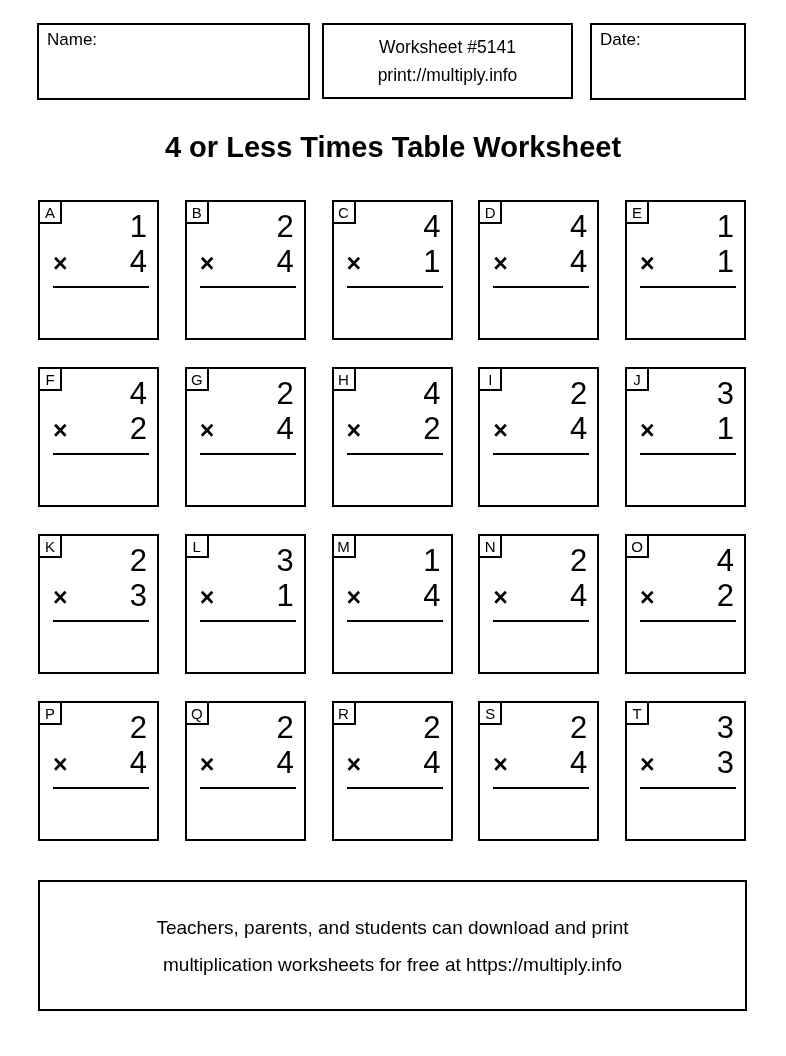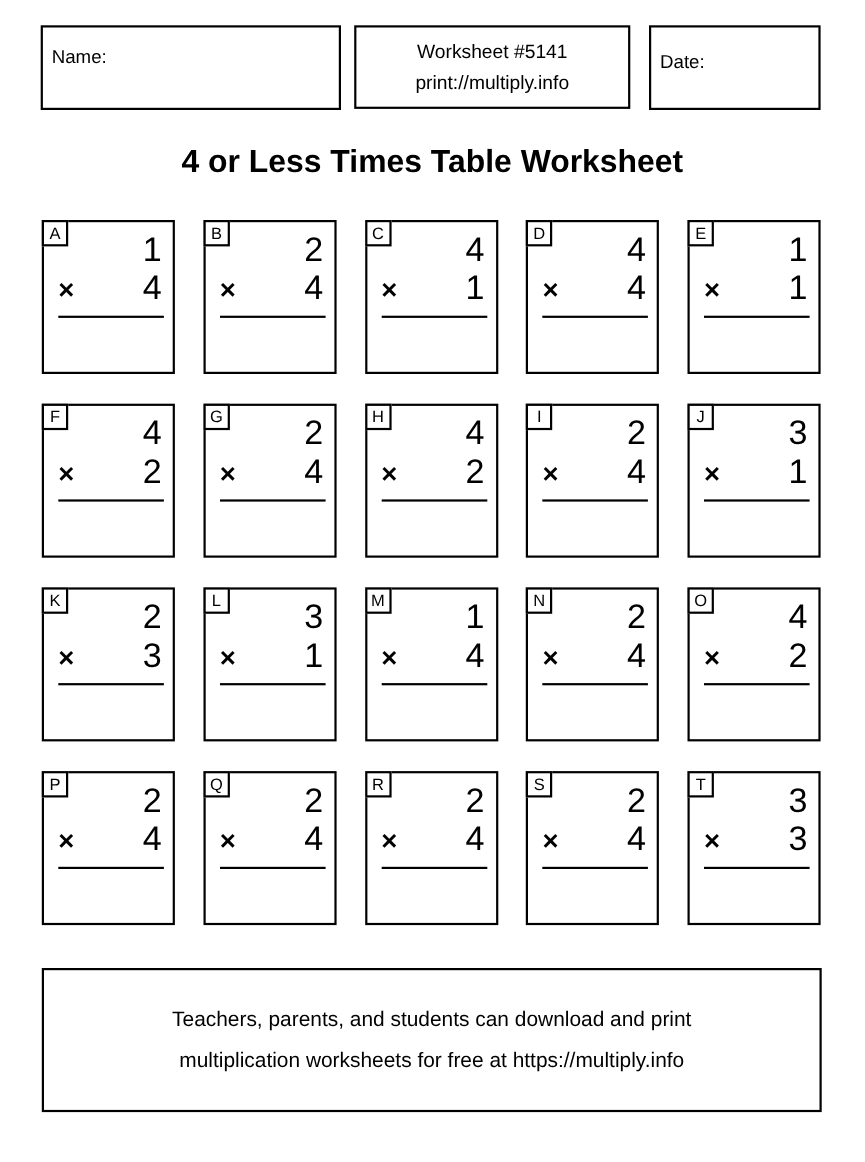--- a/index.html
+++ b/index.html
@@ -12,33 +12,33 @@
     color: #000000;
     font-family: "Liberation Sans", sans-serif;
     overflow: hidden;
   }
   .box { border: 2px solid #000; background: #fff; }
 
   
   .name-box {
     position: absolute; left: 37px; top: 23px;
     width: 273px; height: 77px;
-    padding: 17px 8px; font-size: 17px;
+    padding: 5px 8px; font-size: 17px;
   }
   .worksheet-box {
     position: absolute; left: 322px; top: 23px;
     width: 251px; height: 76px;
     display: flex; flex-direction: column;
     align-items: center; justify-content: center;
     font-size: 17.5px; line-height: 28px; text-align: center;
   }
   .date-box {
     position: absolute; left: 590px; top: 23px;
     width: 156px; height: 77px;
-    padding: 22px 8px; font-size: 17px;
+    padding: 5px 8px; font-size: 17px;
   }
 
   
   .title {
     position: absolute; left: 0; top: 131px; width: 100%;
     text-align: center; font-size: 29px; font-weight: 700;
   }
 
   
   .grid {

